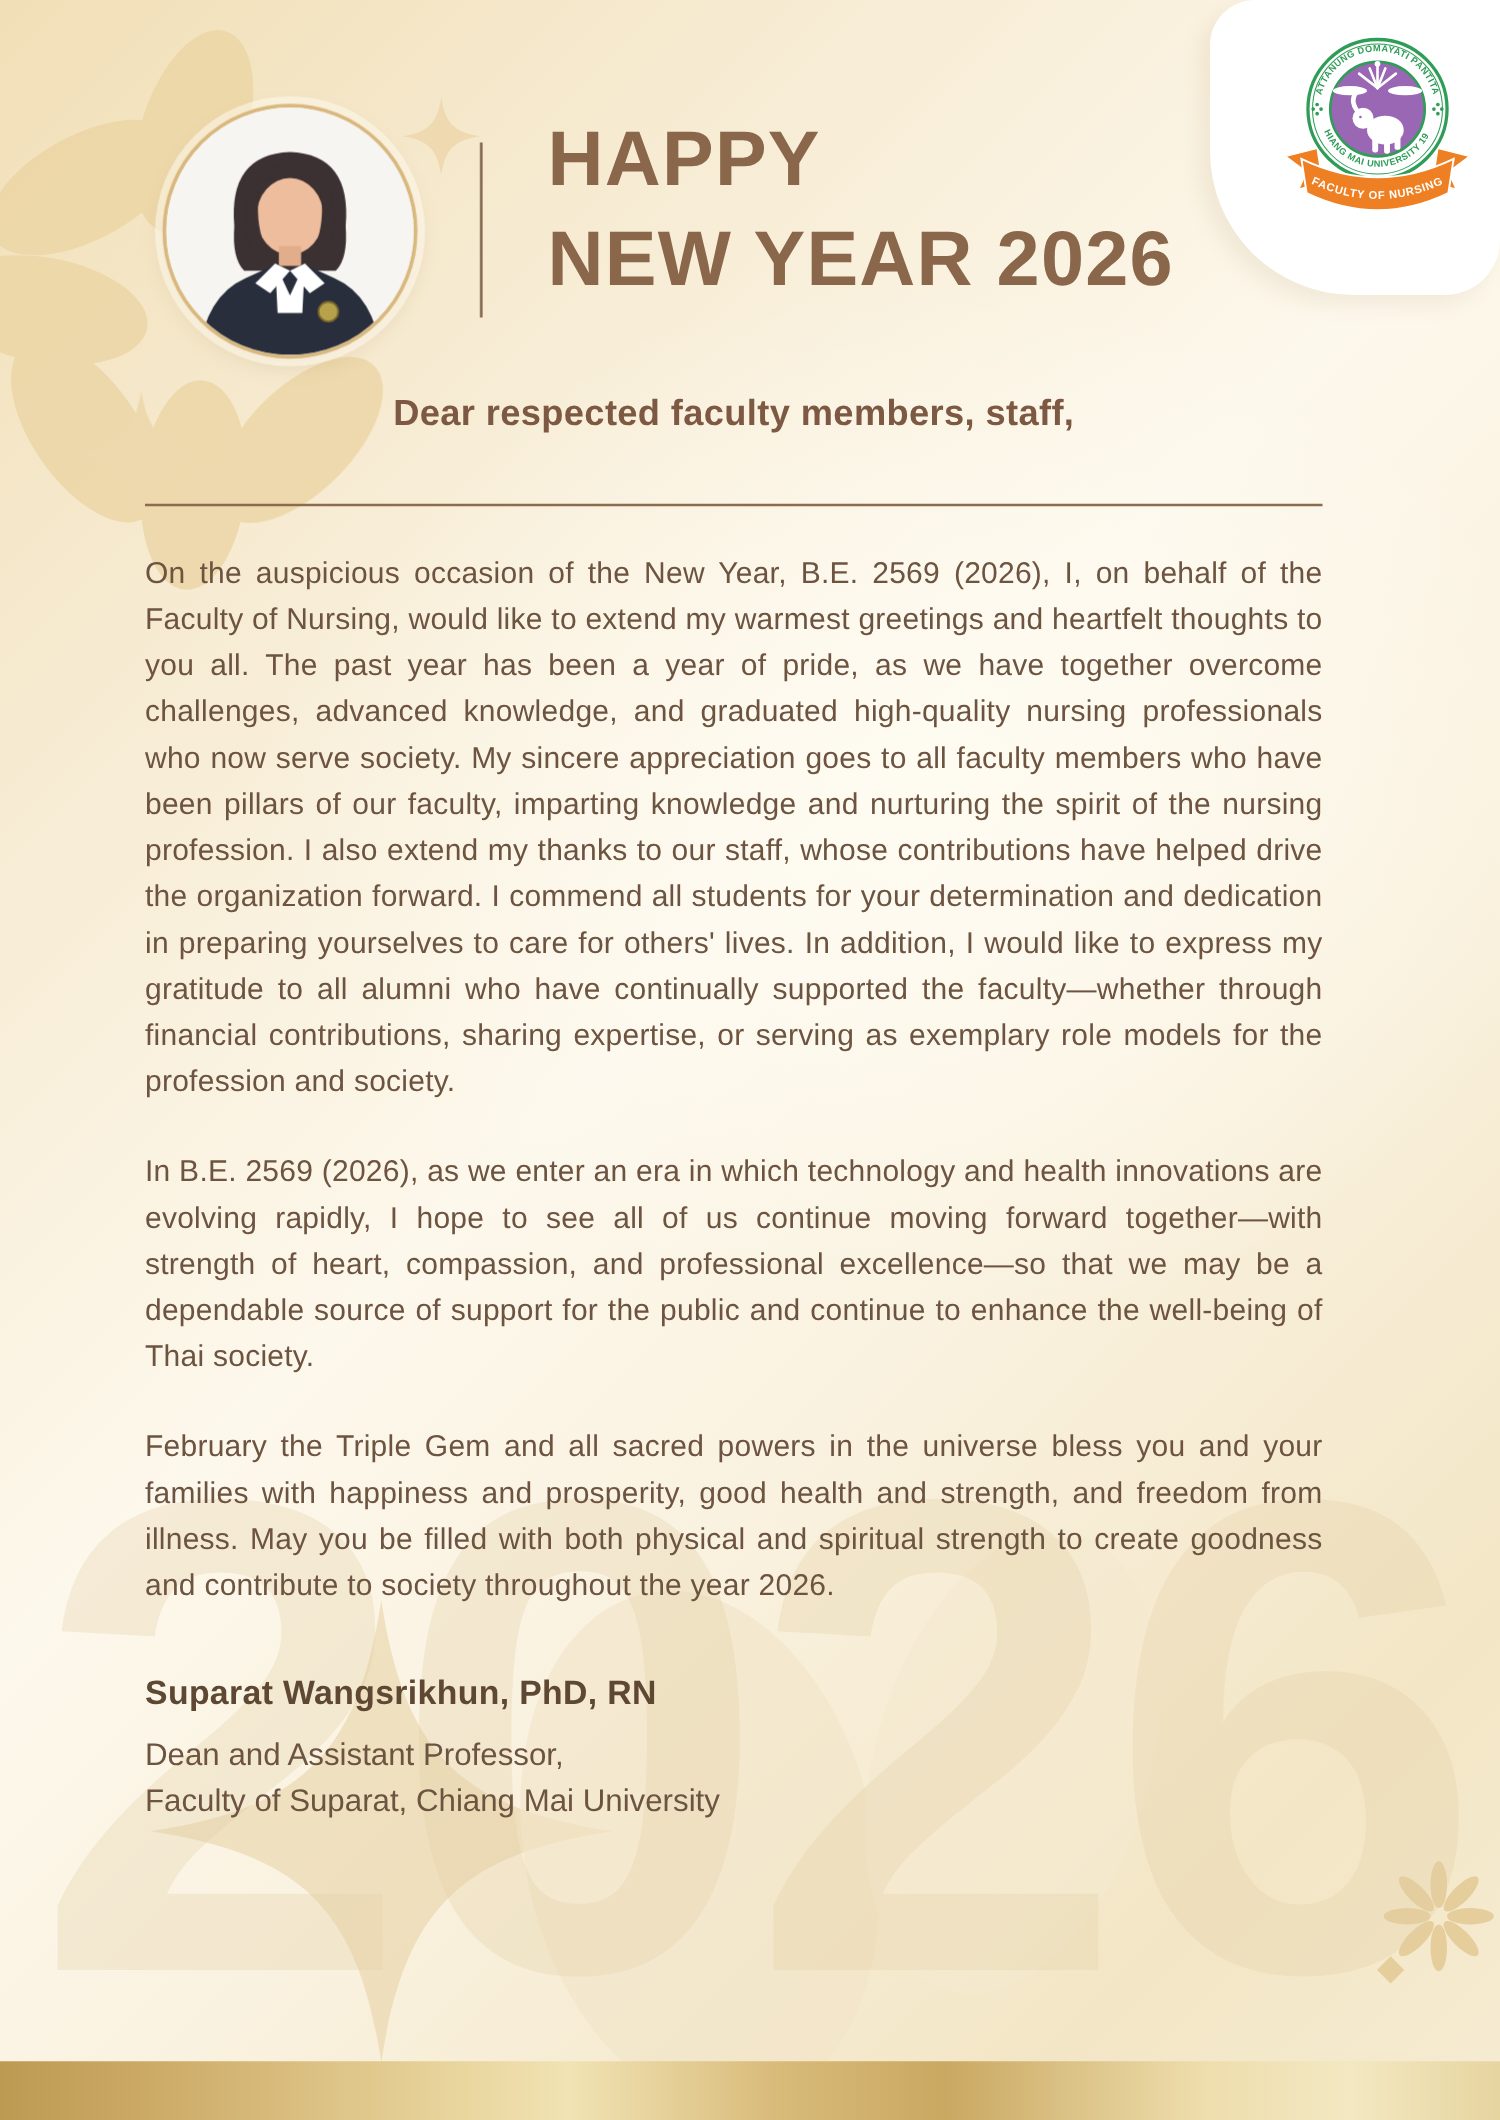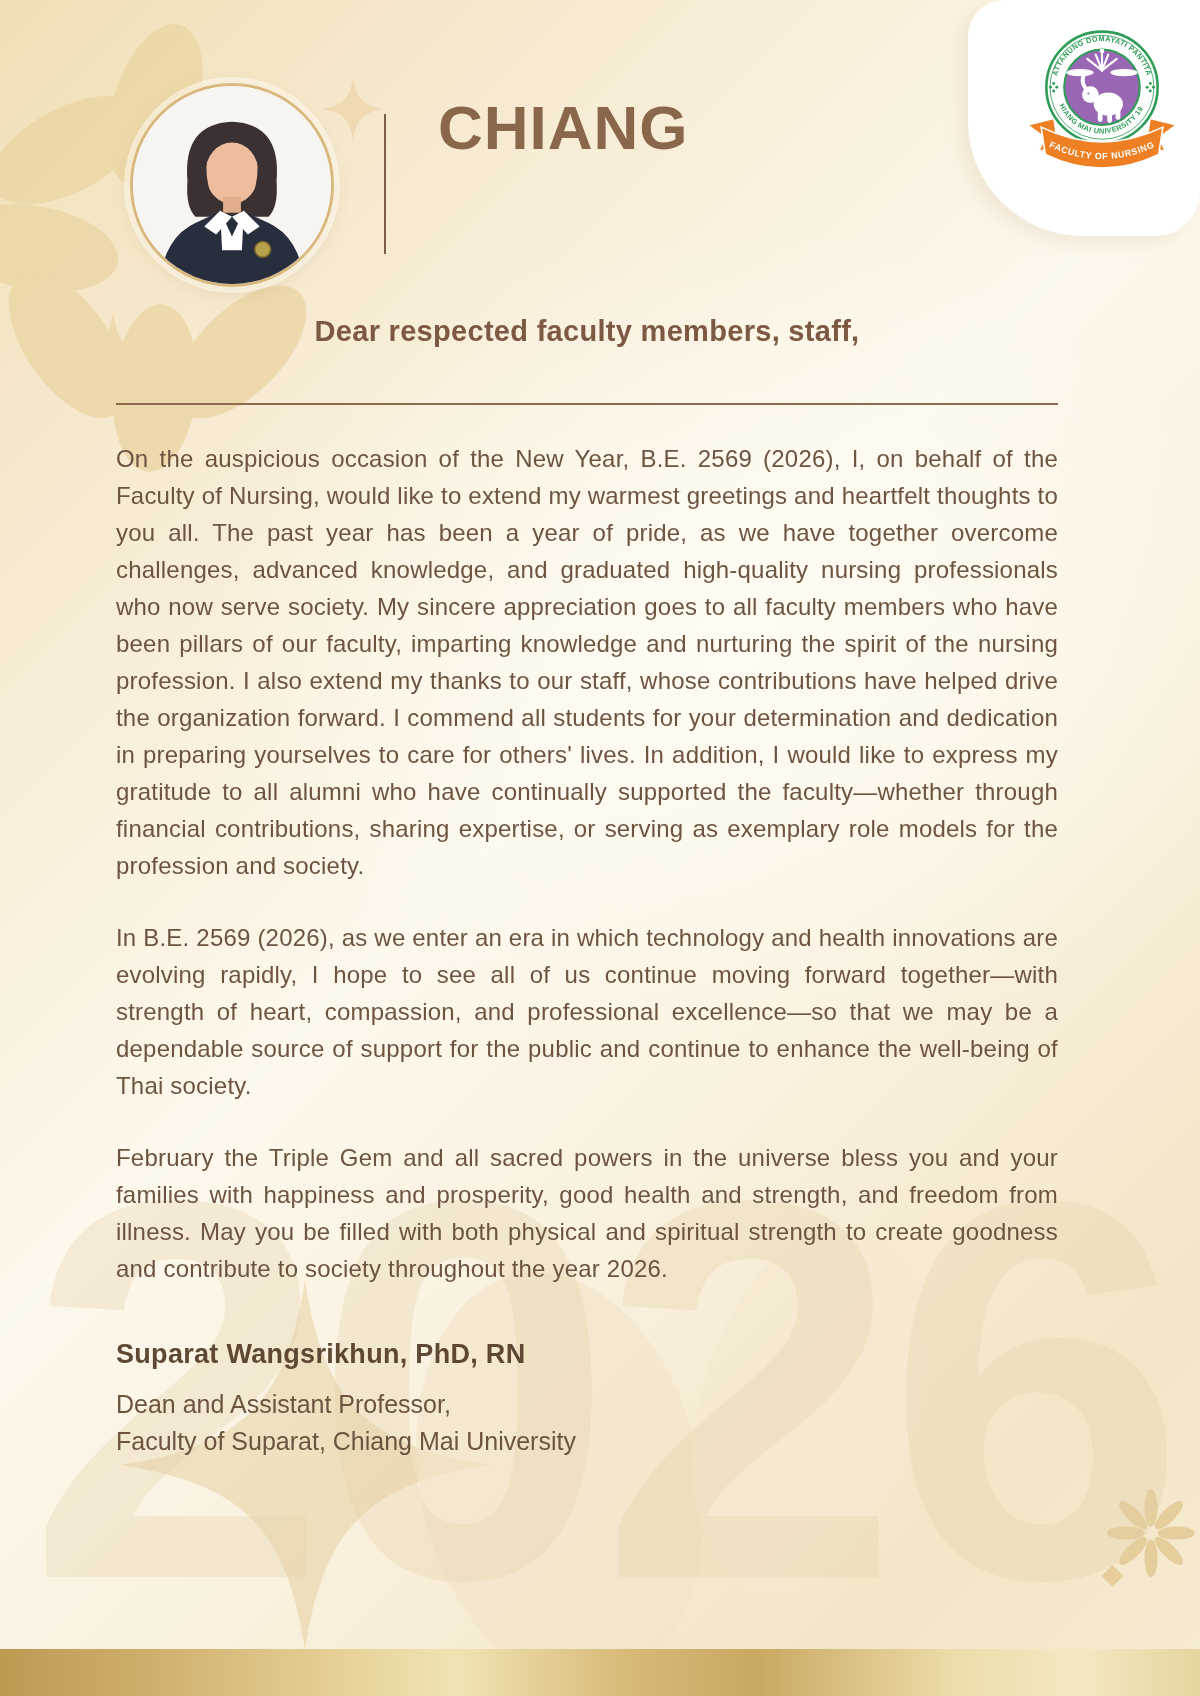--- a/index.html
+++ b/index.html
@@ -115,21 +115,22 @@
       <path d="M88 126 L100 152 L112 126 L110 166 L90 166 Z" fill="#ffffff"></path>
       <path d="M88 126 L72 142 L84 150 L100 132 Z" fill="#ffffff"></path>
       <path d="M112 126 L128 142 L116 150 L100 132 Z" fill="#ffffff"></path>
       <circle cx="131" cy="165" r="8" fill="#b7a14a" stroke="#77652c" stroke-width="1.5"></circle>
     </svg>
   </div>
 
   <div class="vline"></div>
 
   <div class="title">
-    <div>CHIANG</div>
+    <div>HAPPY</div>
+    <div>NEW YEAR 2026</div>
   </div>
 
   <div class="logo-card">
     <svg class="seal" viewBox="0 0 160 150">
       <defs>
         <path id="arcTop" d="M 37.5 48.6 A 44 44 0 0 1 122.5 48.6"></path>
         <path id="arcBottom" d="M 40.1 78.6 A 44 44 0 0 0 119.9 78.6"></path>
         <path id="ribArc" d="M 30 117 Q 80 140 130 117"></path>
       </defs>
       <circle cx="80" cy="60" r="53" fill="#ffffff" stroke="#2f9d57" stroke-width="2.5"></circle>

